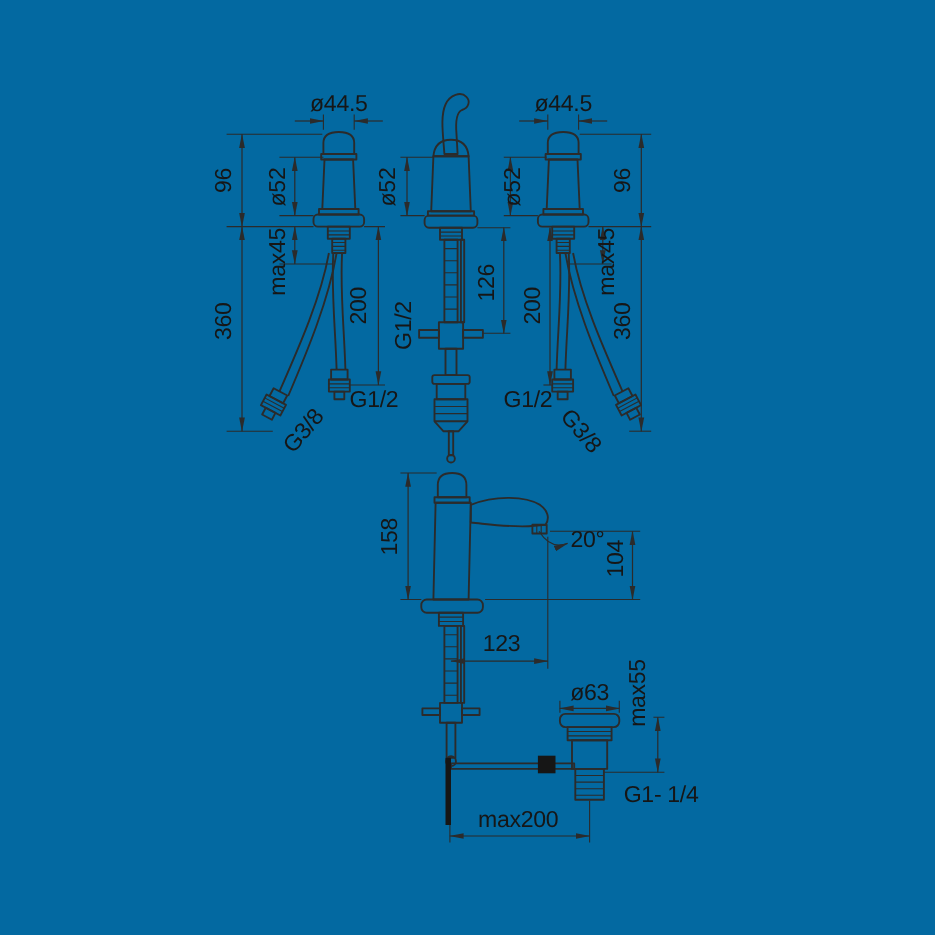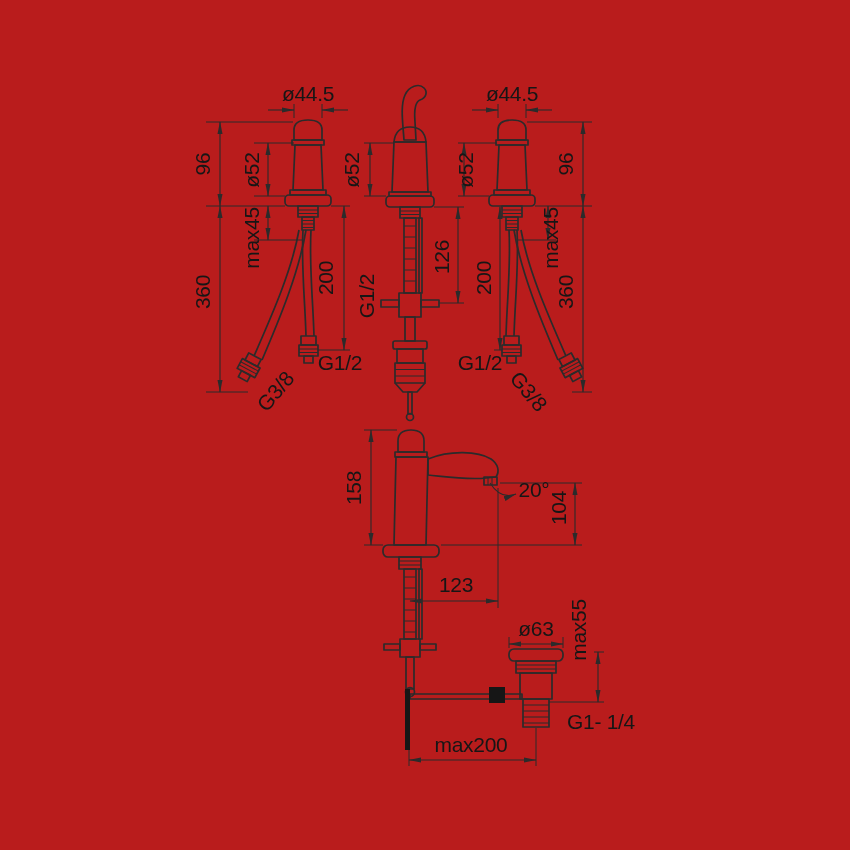--- a/index.html
+++ b/index.html
@@ -1,16 +1,16 @@
 <!DOCTYPE html>
 <html><head>
 <meta charset="utf-8">
 <style>
   html,body{margin:0;padding:0;background:#ffffff;}
-  .canvas{width:850px;height:850px;background:#b91c1c;position:relative;overflow:hidden;}
+  .canvas{width:850px;height:850px;background:#0369a1;position:relative;overflow:hidden;}
   svg{display:block;}
   .obj{fill:none;stroke:#2b2b2b;stroke-width:1.7;stroke-linejoin:round;}
   .dim{fill:none;stroke:#2b2b2b;stroke-width:1.1;}
   .thin{fill:none;stroke:#2b2b2b;stroke-width:1;}
   .solid{fill:#161616;stroke:none;}
   text.lbl{font-family:"Liberation Sans",sans-serif;font-size:21px;fill:#161616;letter-spacing:-0.3px;}
 </style>
 </head>
 <body>
 

